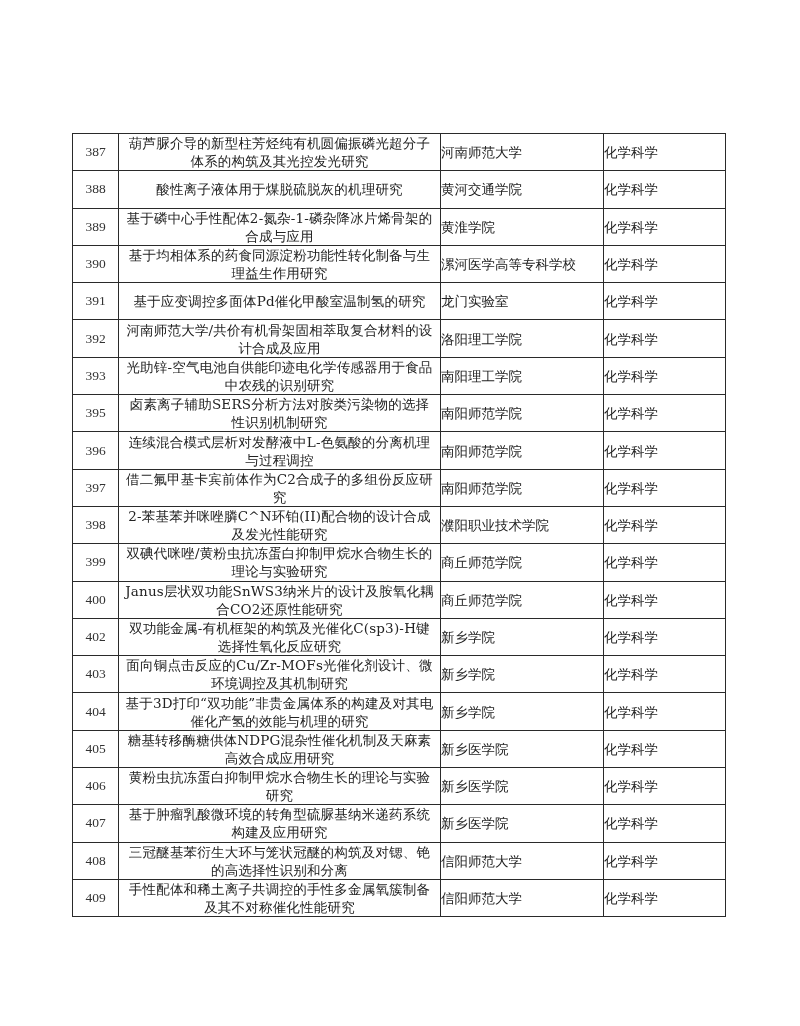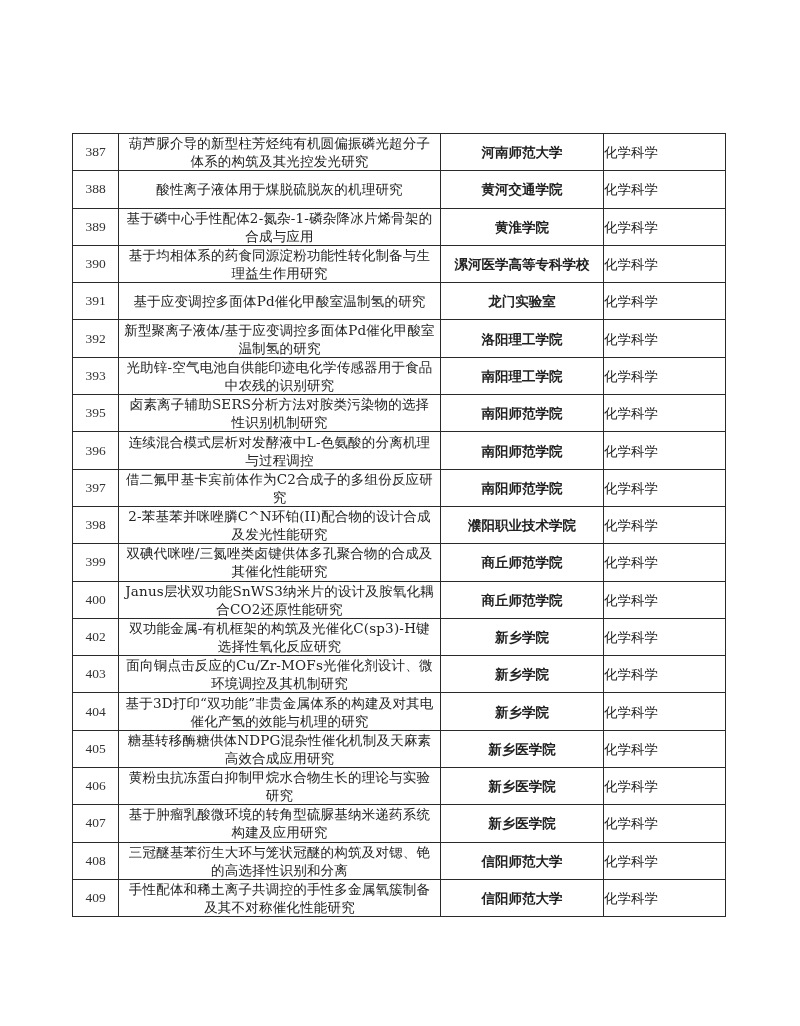--- a/index.html
+++ b/index.html
@@ -18,21 +18,21 @@
     font-size: 13.5px;
     line-height: 18px;
     vertical-align: middle;
   }
   col.c-no { width: 46px; }
   col.c-title { width: 322px; }
   col.c-inst { width: 163px; }
   col.c-disc { width: 122px; }
   td.no { text-align: center; font-family: "Liberation Serif", serif; font-size: 14px; color: #333; }
   td.title { padding: 0 4px 0 4px !important; text-align: center; letter-spacing: 0.2px; word-break: break-all; }
-  td.inst { text-align: center; font-size: 13.5px; font-weight: bold; }
+  td.inst { font-size: 13.5px; }
   td.disc { text-align: left; font-size: 13.5px; }
 </style>
 </head>
 <body>
 
 <table class="grid">
   <colgroup>
     <col class="c-no">
       <col class="c-title">
       <col class="c-inst">
@@ -64,21 +64,21 @@
         <td class="disc">化学科学</td>
       </tr>
       <tr>
         <td class="no">391</td>
         <td class="title">基于应变调控多面体Pd催化甲酸室温制氢的研究</td>
         <td class="inst">龙门实验室</td>
         <td class="disc">化学科学</td>
       </tr>
       <tr>
         <td class="no">392</td>
-        <td class="title">新型聚离子液体/基于应变调控多面体Pd催化甲酸室温制氢的研究</td>
+        <td class="title">河南师范大学/共价有机骨架固相萃取复合材料的设计合成及应用</td>
         <td class="inst">洛阳理工学院</td>
         <td class="disc">化学科学</td>
       </tr>
       <tr>
         <td class="no">393</td>
         <td class="title">光助锌-空气电池自供能印迹电化学传感器用于食品中农残的识别研究</td>
         <td class="inst">南阳理工学院</td>
         <td class="disc">化学科学</td>
       </tr>
       <tr>
@@ -100,21 +100,21 @@
         <td class="disc">化学科学</td>
       </tr>
       <tr>
         <td class="no">398</td>
         <td class="title">2-苯基苯并咪唑膦C^N环铂(II)配合物的设计合成及发光性能研究</td>
         <td class="inst">濮阳职业技术学院</td>
         <td class="disc">化学科学</td>
       </tr>
       <tr>
         <td class="no">399</td>
-        <td class="title">双碘代咪唑/三氮唑类卤键供体多孔聚合物的合成及其催化性能研究</td>
+        <td class="title">双碘代咪唑/黄粉虫抗冻蛋白抑制甲烷水合物生长的理论与实验研究</td>
         <td class="inst">商丘师范学院</td>
         <td class="disc">化学科学</td>
       </tr>
       <tr>
         <td class="no">400</td>
         <td class="title">Janus层状双功能SnWS3纳米片的设计及胺氧化耦合CO2还原性能研究</td>
         <td class="inst">商丘师范学院</td>
         <td class="disc">化学科学</td>
       </tr>
       <tr>

